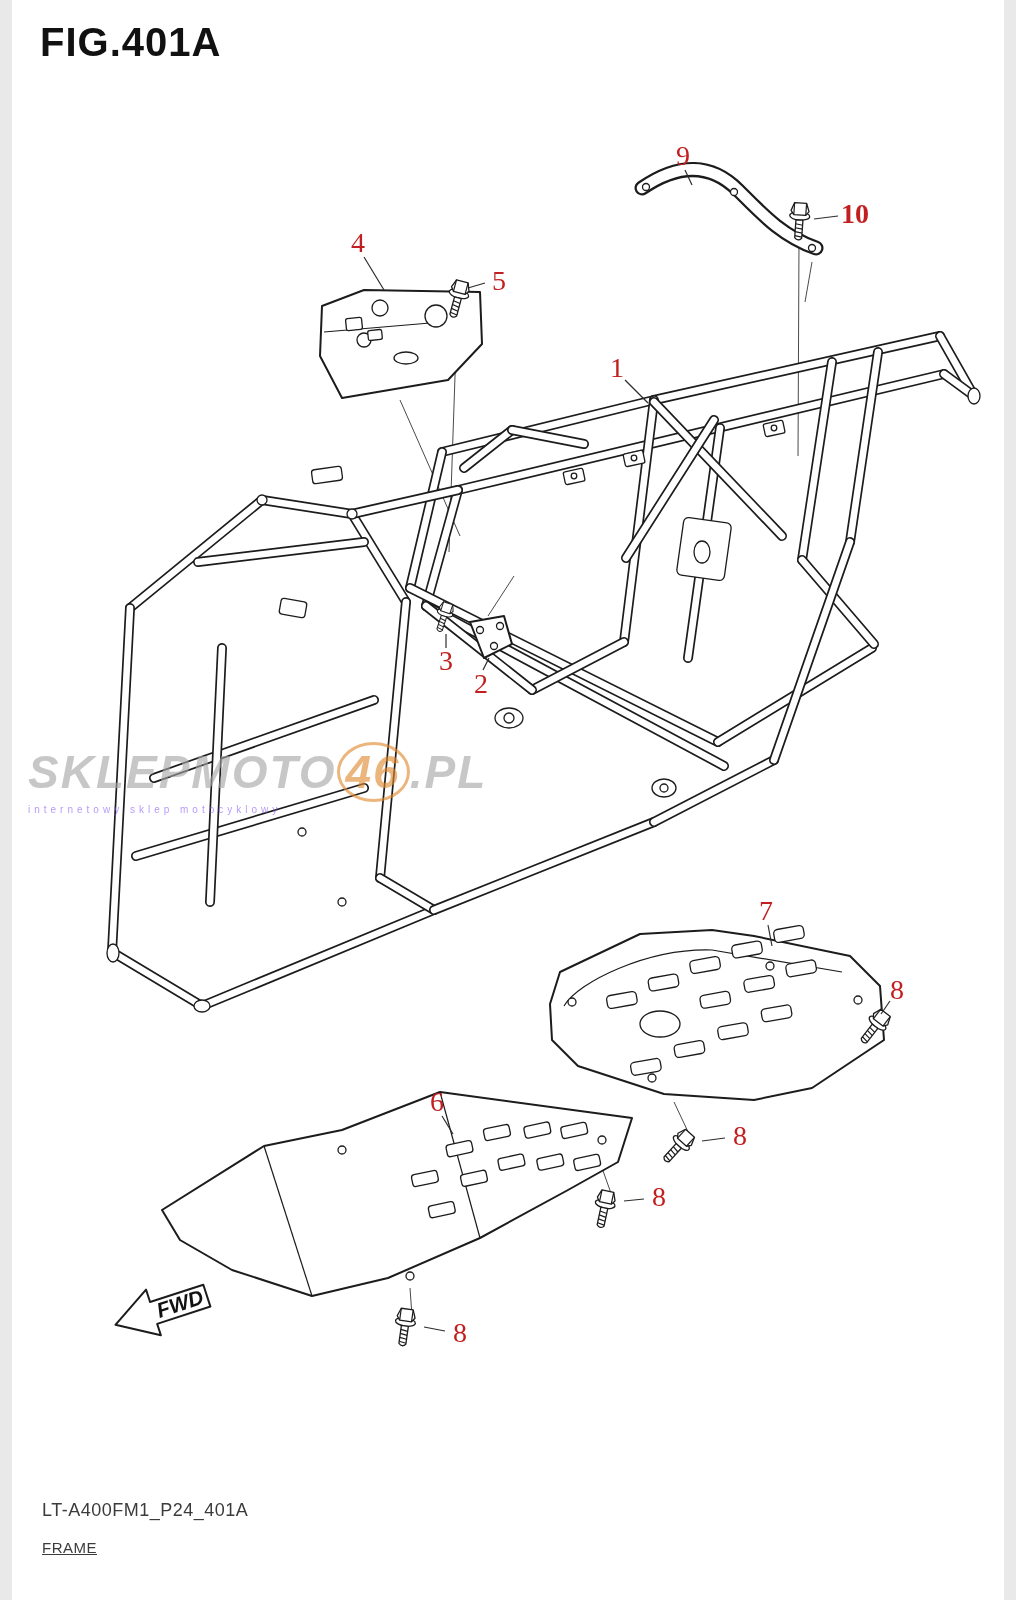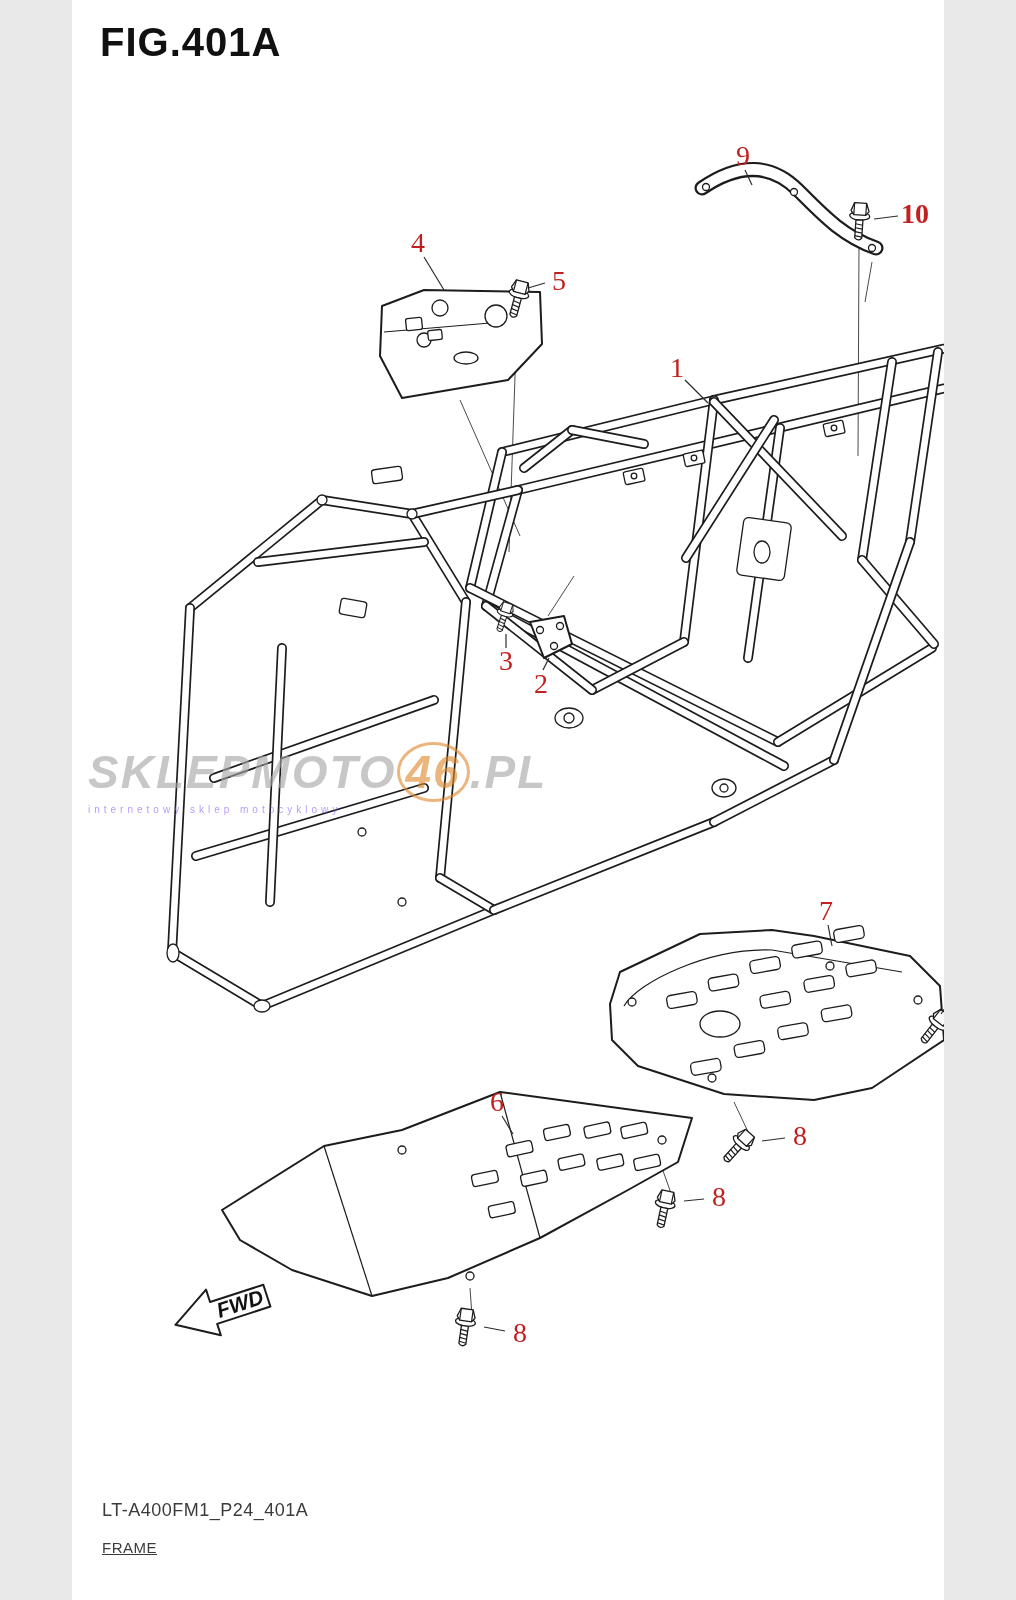--- a/index.html
+++ b/index.html
@@ -2,21 +2,21 @@
 <html style="--callout: #c22020; --line: #1c1c1c;"><head>
 <meta charset="utf-8">
 <style>
   :root{
     --line:#1c1c1c;
     --callout:#c22020;
   }
   html,body{margin:0;padding:0;background:#e9e9e9;}
   .page{
     position:relative;
-    width:872px;height:1600px;
+    width:992px;height:1600px;
     background:#ffffff;
     overflow:hidden;
     font-family:"Liberation Sans",sans-serif;
     margin:0 auto;
   }
   .fig-title{
     position:absolute;left:28px;top:20px;margin:0;
     font-family:"Liberation Sans",sans-serif;
     font-size:40px;font-weight:800;letter-spacing:1px;color:#111;
   }

